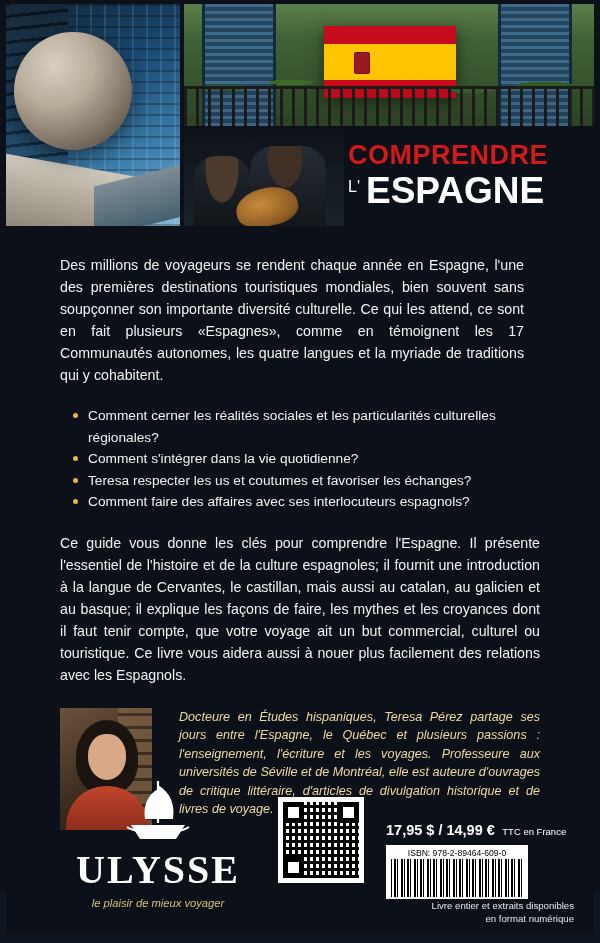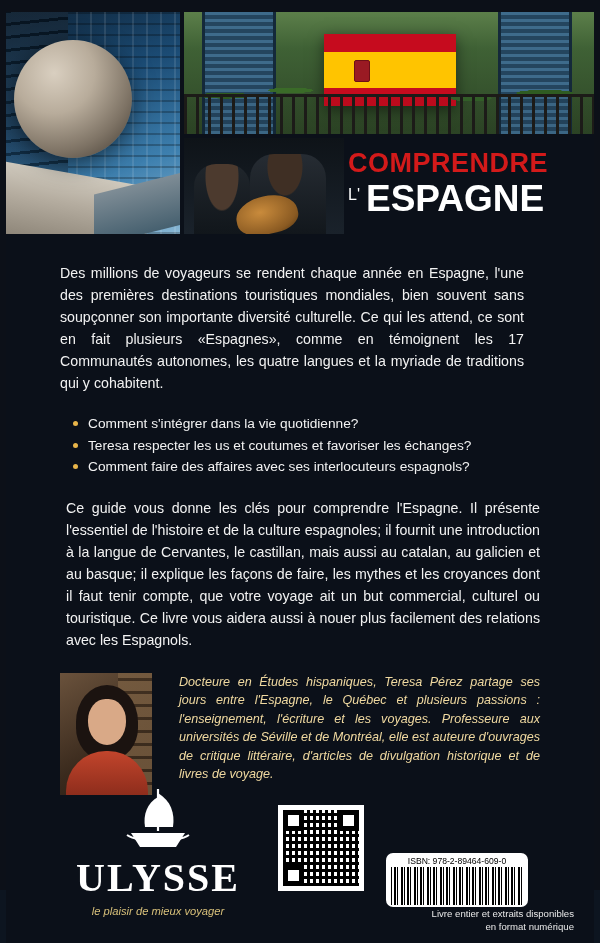--- a/index.html
+++ b/index.html
@@ -11,21 +11,21 @@
     width: 600px; height: 943px;
     font-family: "Liberation Sans", sans-serif;
     color: #ffffff;
     overflow: hidden;
     position: relative;
   }
   .page {
     position: relative;
     width: 600px; height: 890px;
     background: #0c1018;
-    padding: 12px 6px 6px 6px;
+    padding: 4px 6px 6px 6px;
   }
   .inner {
     position: relative;
     width: 588px; height: 931px;
     background: #0b1019;
     overflow: hidden;
   }
 
   
   .top-band {
@@ -217,21 +217,21 @@
   }
   ul.bullets li::before {
     content: "";
     position: absolute;
     left: 1px; top: 8px;
     width: 5px; height: 5px;
     background: #e8b54a;
     border-radius: 50%;
   }
   p.para2 {
-    margin: 19px 0 0 6px;
+    margin: 19px 0 0 0;
     font-size: 14.2px;
     line-height: 22px;
     text-align: justify;
     color: #f2f2f2;
   }
 
   
   .author {
     margin: 22px 54px 0 54px;
     display: flex;
@@ -345,21 +345,20 @@
     display: inline;
     margin-left: 3px;
   }
   .barcode-box {
     position: absolute;
     left: 380px; bottom: 36px;
     width: 142px;
     background: #ffffff;
     padding: 3px 5px 2px 5px;
     color: #000;
-    border-radius: 7px;
   }
   .isbn-line {
     font-size: 8.6px;
     text-align: center;
     color: #000;
     margin-bottom: 1px;
   }
   .bars {
     height: 38px;
     background-image: repeating-linear-gradient(90deg,
@@ -423,20 +422,21 @@
         <div class="title-comprendre">COMPRENDRE</div>
         <div class="title-l">L'</div>
         <div class="title-espagne">ESPAGNE</div>
       </div>
     </div>
 
     <div class="body-wrap">
       <p class="para">Des millions de voyageurs se rendent chaque année en Espagne, l'une des premières destinations touristiques mondiales, bien souvent sans soupçonner son importante diversité culturelle. Ce qui les attend, ce sont en fait plusieurs «Espagnes», comme en témoignent les 17 Communautés autonomes, les quatre langues et la myriade de traditions qui y cohabitent.</p>
 
       <ul class="bullets">
+        <li>Comment cerner les réalités sociales et les particularités culturelles régionales?</li>
         <li>Comment s'intégrer dans la vie quotidienne?</li>
         <li>Teresa respecter les us et coutumes et favoriser les échanges?</li>
         <li>Comment faire des affaires avec ses interlocuteurs espagnols?</li>
       </ul>
 
       <p class="para2">Ce guide vous donne les clés pour comprendre l'Espagne. Il présente l'essentiel de l'histoire et de la culture espagnoles; il fournit une introduction à la langue de Cervantes, le castillan, mais aussi au catalan, au galicien et au basque; il explique les façons de faire, les mythes et les croyances dont il faut tenir compte, que votre voyage ait un but commercial, culturel ou touristique. Ce livre vous aidera aussi à nouer plus facilement des relations avec les Espagnols.</p>
     </div>
 
     <div class="author">
       <div class="author-photo">
@@ -464,20 +464,24 @@
       </div>
 
       <div class="qr">
         <div class="qr-inner">
           <div class="qr-eye tl"></div>
           <div class="qr-eye tr"></div>
           <div class="qr-eye bl"></div>
         </div>
       </div>
 
+      <div class="price-block">
+        <span class="price">17,95 $ / 14,99 €</span>
+        <span class="price-ttc">TTC en France</span>
+      </div>
 
       <div class="small-isbn-nums">
         <span>782894</span>
         <span>646090</span>
       </div>
 
       <div class="barcode-box">
         <div class="isbn-line">ISBN: 978-2-89464-609-0</div>
         <div class="bars"></div>
       </div>

